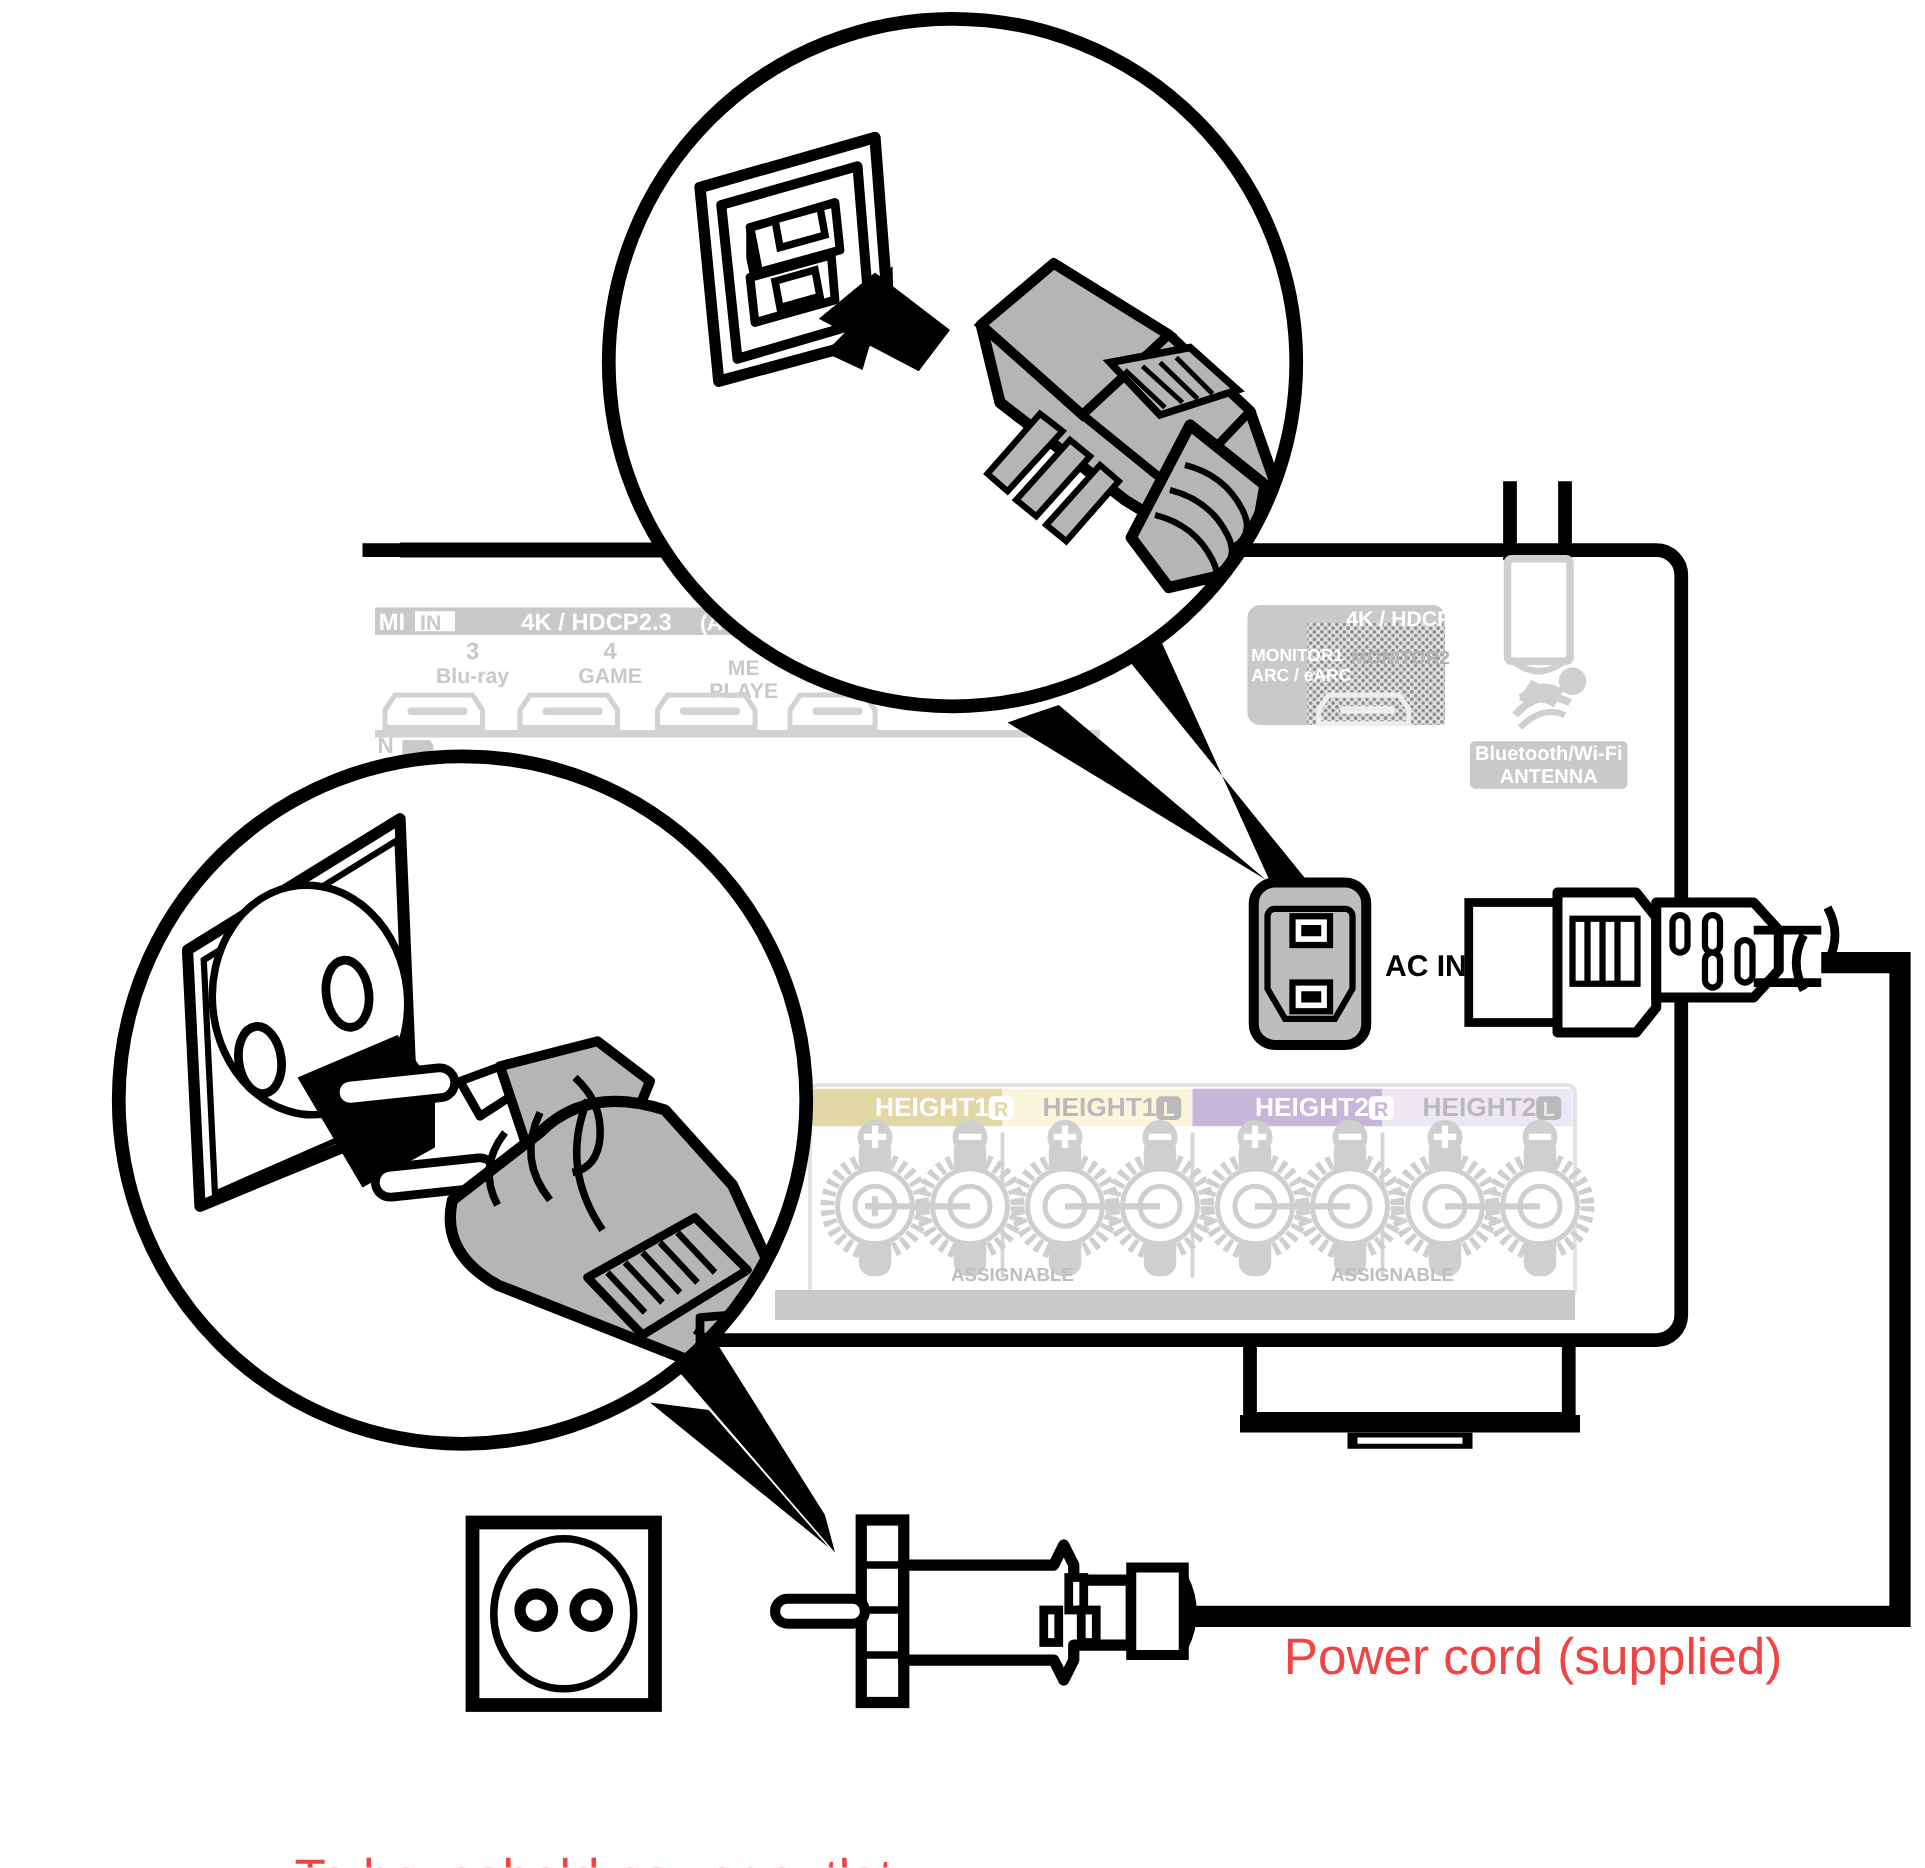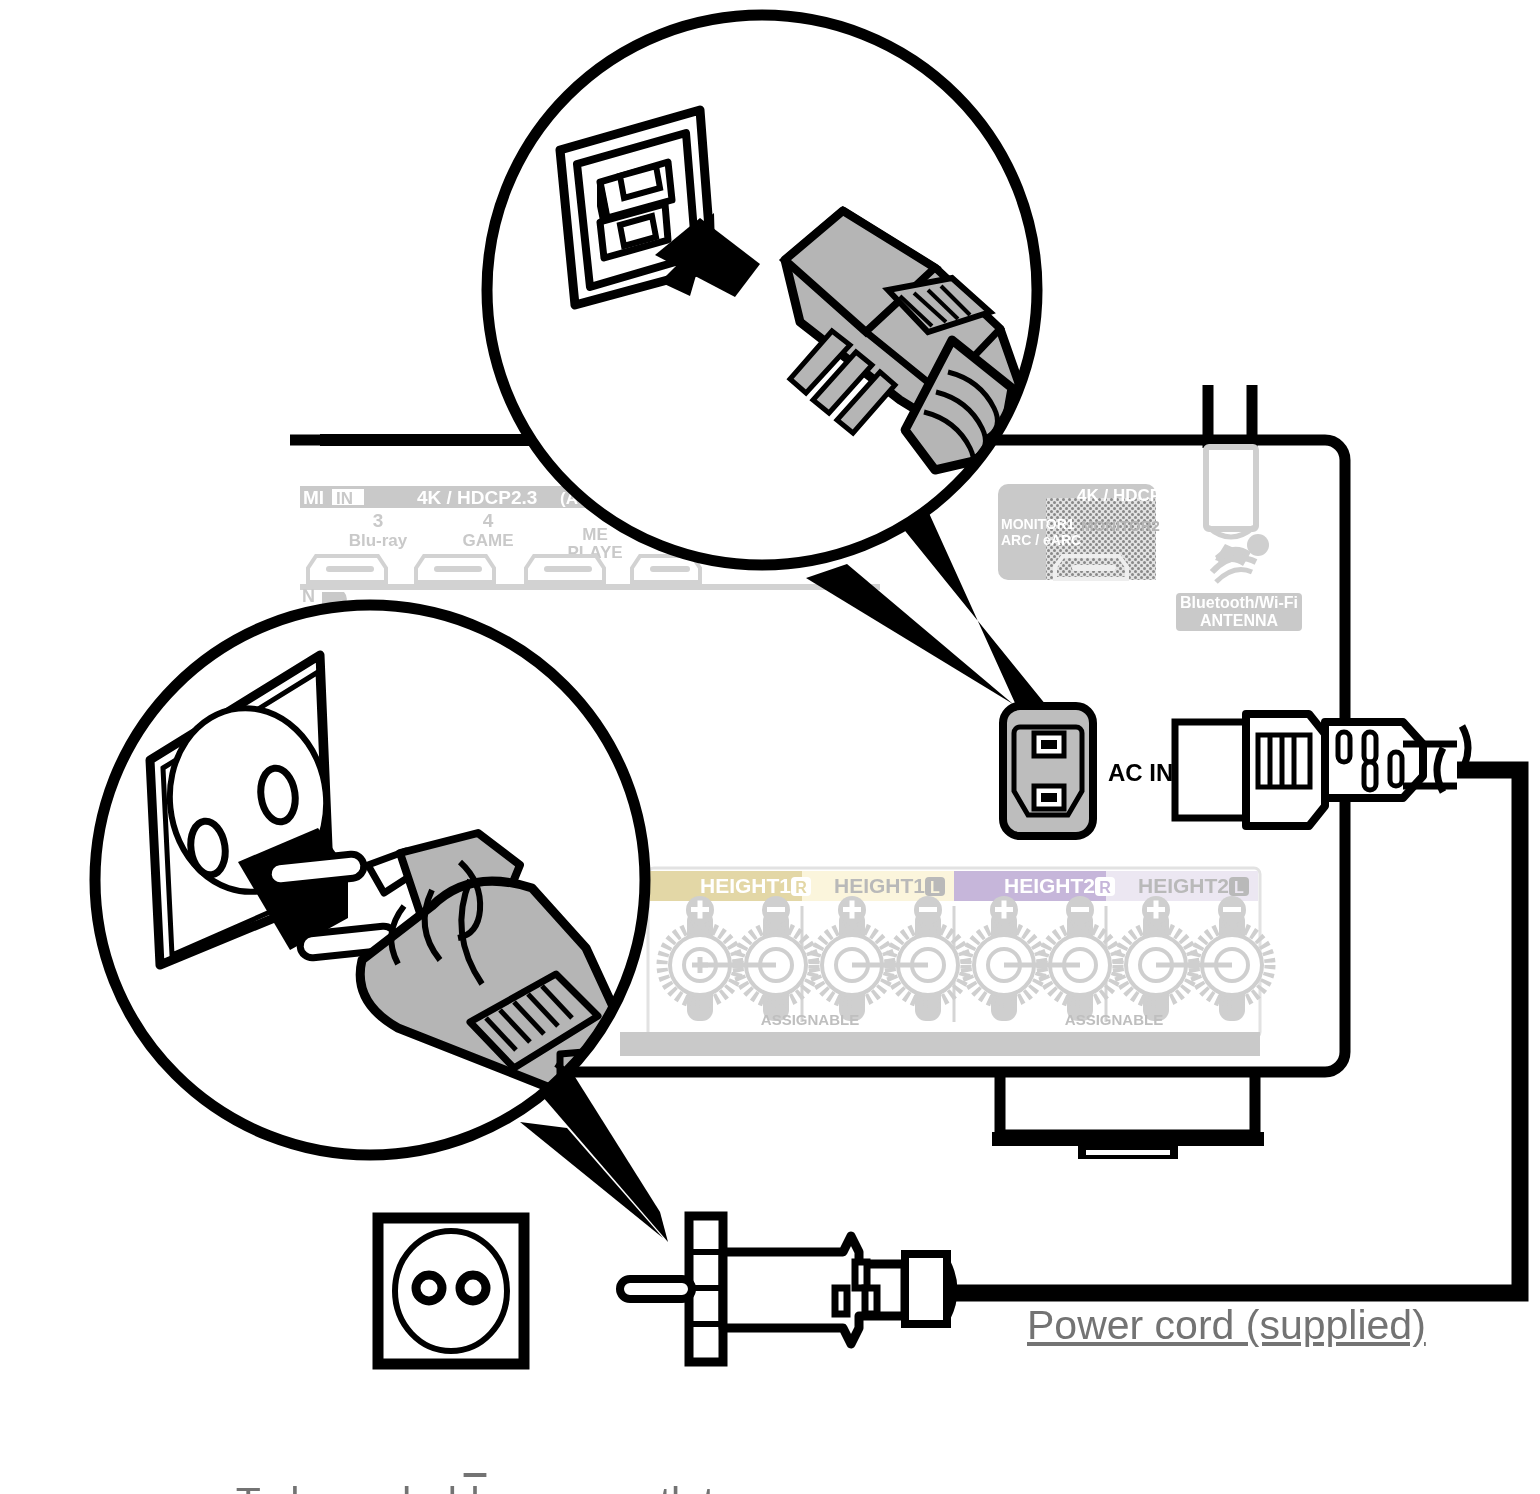--- a/index.html
+++ b/index.html
@@ -1,20 +1,20 @@
 <!DOCTYPE html>
 <html><head>
 <meta charset="utf-8">
 <style>
   html,body{margin:0;padding:0;background:#fff;}
   body{width:1540px;height:1494px;position:relative;overflow:hidden;
        font-family:"Liberation Sans",sans-serif;color:#000;}
   #stage{position:absolute;inset:0;width:1540px;height:1183px;border-radius:29px;}
   svg{display:block;}
-  .cap{position:absolute;font-weight:400;color:#737373;white-space:pre;line-height:1.12;text-decoration:underline;}
+  .cap{position:absolute;font-weight:400;color:#ef4444;white-space:pre;line-height:1.12;}
   #cap-power-cord{left:1027px;top:1303px;font-size:41px;}
   #cap-outlet{left:215px;top:1388px;font-size:41px;text-align:center;width:520px;}
   #cap-outlet span{display:block;}
 </style>
 </head>
 <body>
 
 <div id="stage">
 
 <svg width="1540" height="1494" viewBox="0 0 1540 1494" xmlns="http://www.w3.org/2000/svg">

